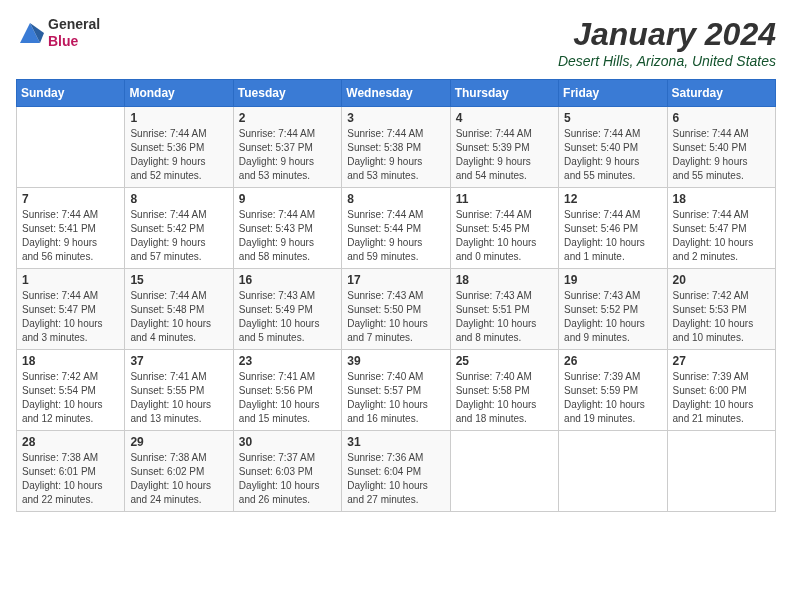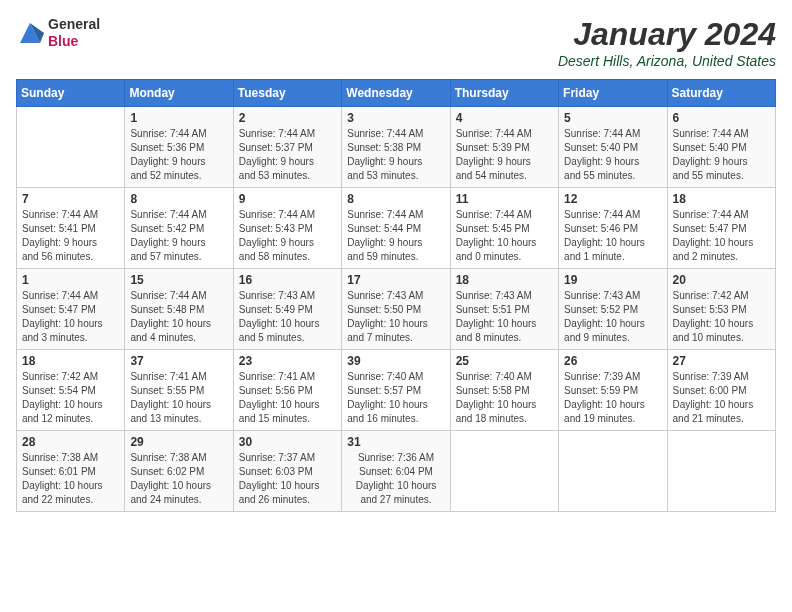--- a/index.html
+++ b/index.html
@@ -336,21 +336,21 @@
         </td>
         <td>
           <span class="day-number">30</span>
           <div class="day-info" style="white-space: pre-line;">Sunrise: 7:37 AM
 Sunset: 6:03 PM
 Daylight: 10 hours
 and 26 minutes.</div>
         </td>
         <td>
           <span class="day-number">31</span>
-          <div class="day-info" style="white-space: pre-line; text-align: center;">Sunrise: 7:36 AM
+          <div class="day-info" style="white-space: pre-line;">Sunrise: 7:36 AM
 Sunset: 6:04 PM
 Daylight: 10 hours
 and 27 minutes.</div>
         </td>
         <td class="empty-cell"></td>
         <td class="empty-cell"></td>
         <td class="empty-cell"></td>
       </tr>
     </tbody>
 </table>

